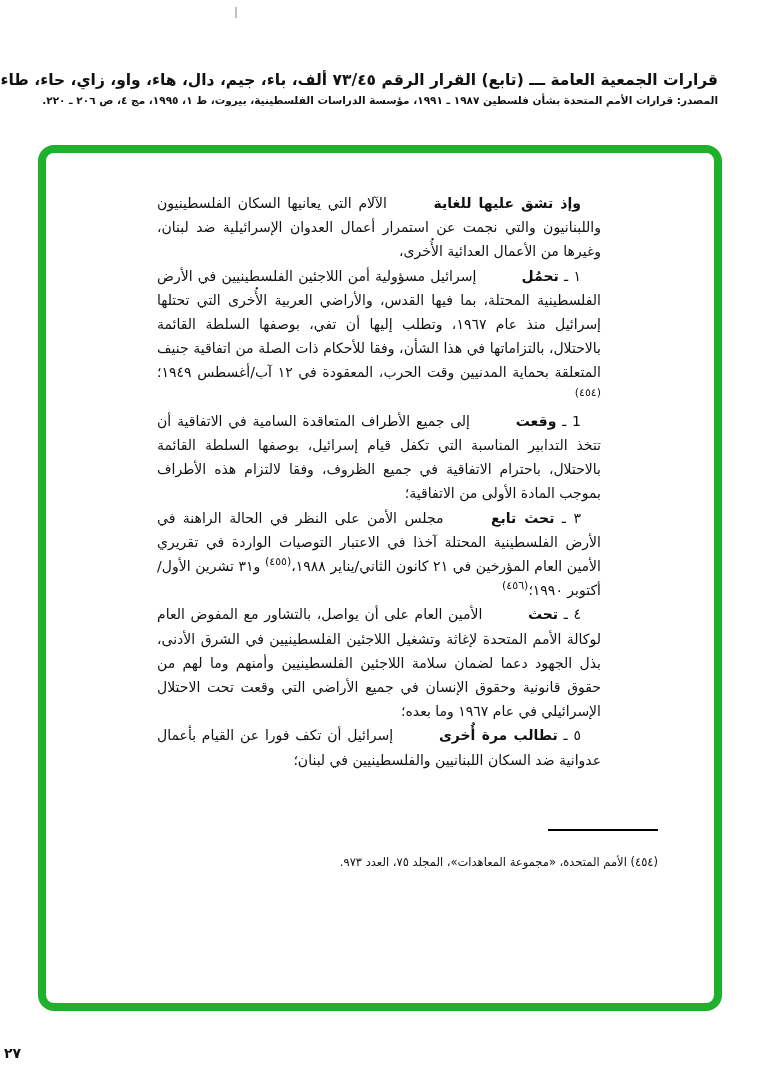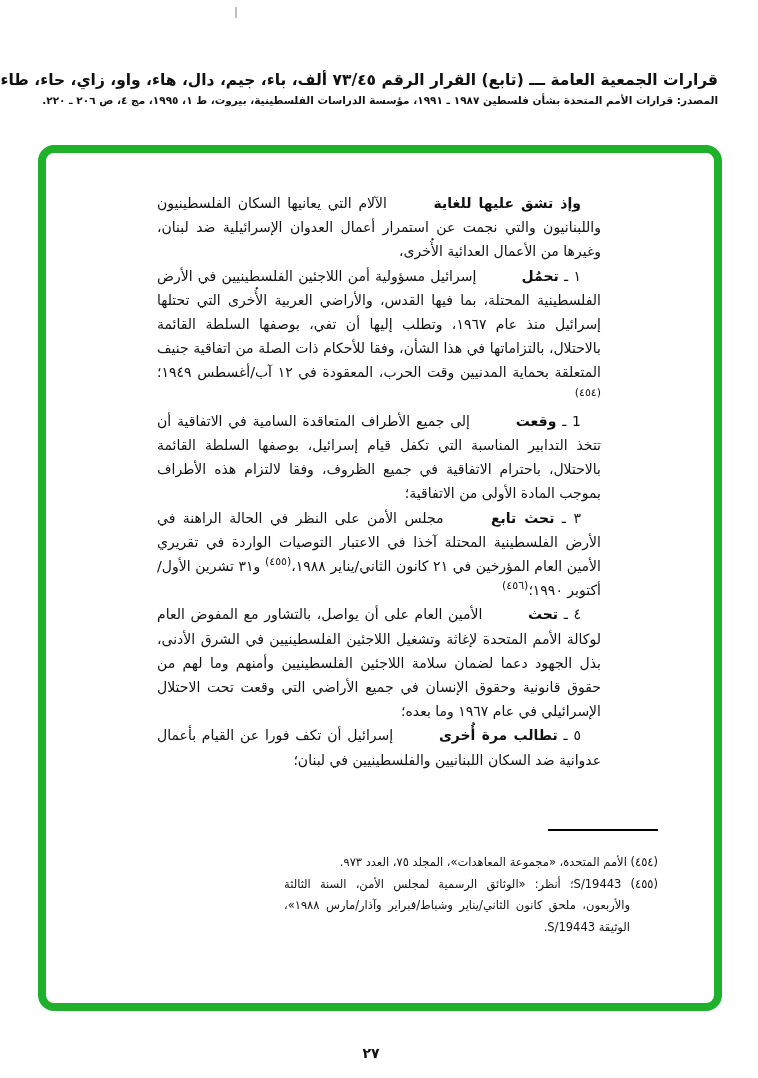--- a/index.html
+++ b/index.html
@@ -49,21 +49,21 @@
     border-top:2px solid #000;
   }
   .footnotes {
     position:absolute; top:840px; right:100px; width:374px;
     direction:rtl; text-align:justify;
     font-size:11.5px; line-height:21.5px;margin-top:12px;
   }
   .fn { padding-right:28px; text-indent:-28px; margin:0; }
   .page-num {
     position:absolute; top:1045px; left:4px; right:20px;
-    text-align:center; font-weight:bold; font-size:14px;
+    text-align:left; font-weight:bold; font-size:14px;
   }
 </style>
 </head>
 <body>
 
 <div class="page">
 
   <div class="artifact"></div>
 
   <div class="hdr">
@@ -84,18 +84,17 @@
 
     <p><span>٤ ـ </span><span class="lead">تحث</span><span> الأمين العام على أن يواصل، بالتشاور مع المفوض العام لوكالة الأمم المتحدة لإغاثة وتشغيل اللاجئين الفلسطينيين في الشرق الأدنى، بذل الجهود دعما لضمان سلامة اللاجئين الفلسطينيين وأمنهم وما لهم من حقوق قانونية وحقوق الإنسان في جميع الأراضي التي وقعت تحت الاحتلال الإسرائيلي في عام ١٩٦٧ وما بعده؛</span></p>
 
     <p><span>٥ ـ </span><span class="lead">تطالب مرة أُخرى</span><span> إسرائيل أن تكف فورا عن القيام بأعمال عدوانية ضد السكان اللبنانيين والفلسطينيين في لبنان؛</span></p>
   </section>
 
   <div class="fn-sep"></div>
 
   <section class="footnotes">
     <p class="fn">(٤٥٤) الأمم المتحدة، «مجموعة المعاهدات»، المجلد ٧٥، العدد ٩٧٣.</p>
-    <p class="fn">(٤٥٥) S/19443؛ أنظر: «الوثائق الرسمية لمجلس الأمن، السنة الثالثة والأربعون، ملحق كانون الثاني/يناير وشباط/فبراير وآذار/مارس ١٩٨٨»، الوثيقة S/19443.</p>
   </section>
 
   <div class="page-num">٢٧</div>
 
 </div>
 
 </body></html>

